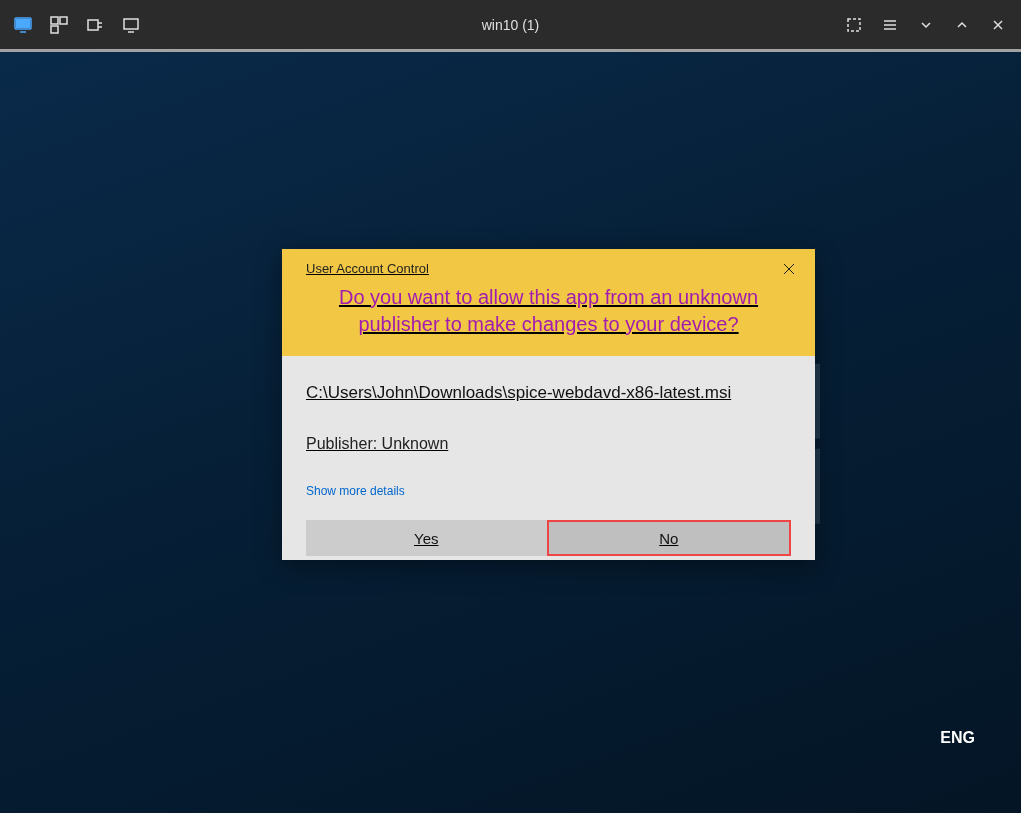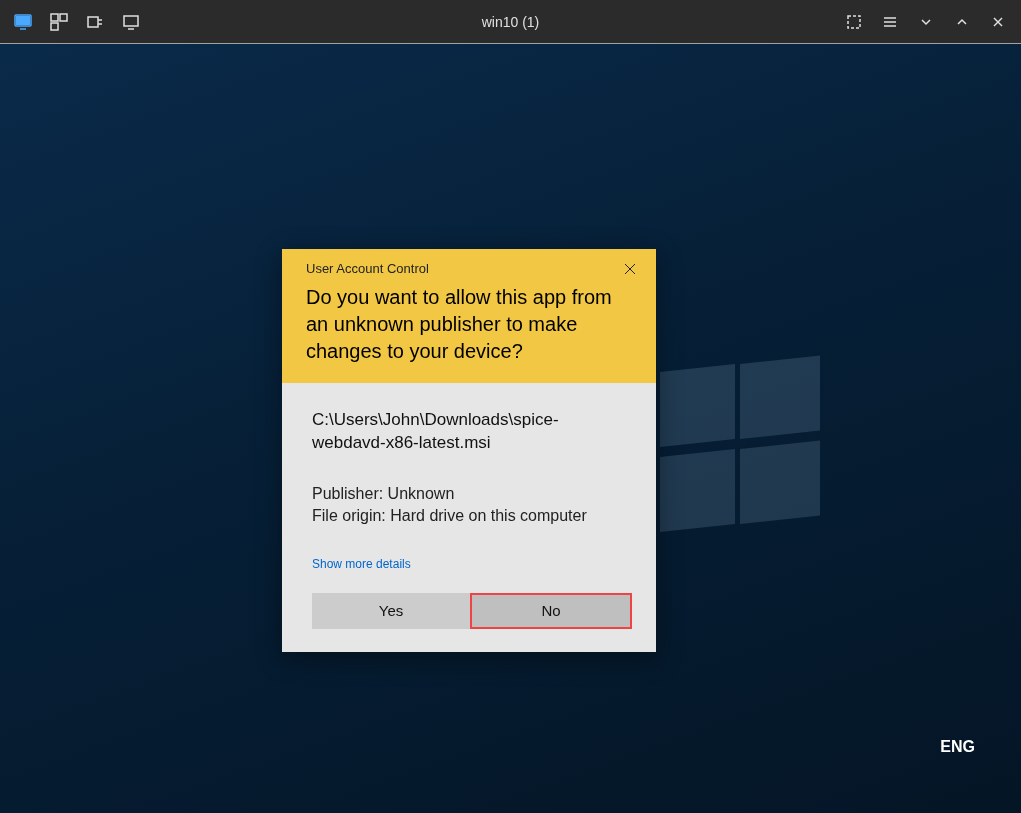--- a/index.html
+++ b/index.html
@@ -4,23 +4,23 @@
   <style>
     * { margin: 0; padding: 0; box-sizing: border-box; }
     body {
       font-family: "Segoe UI", Arial, sans-serif;
       width: 1021px;
       height: 813px;
       overflow: hidden;
       background: #000;
     }
     .vm-titlebar {
-      height: 44px;
+      height: 52px;
       background: #2b2b2b;
-      border-bottom: 1px solid #a3a3a3;
+      border-bottom: 3px solid #a3a3a3;
       display: flex;
       align-items: center;
       color: #e0e0e0;
       position: relative;
     }
     .vm-titlebar-left {
       display: flex;
       gap: 18px;
       padding-left: 14px;
       align-items: center;
@@ -71,24 +71,25 @@
       background: #9bbdd8;
     }
     .win-logo .tl { left: 0; top: 0; width: 75px; height: 75px; transform: skewY(-6deg); transform-origin: right; }
     .win-logo .tr { left: 80px; top: 0; width: 80px; height: 75px; transform: skewY(-6deg); transform-origin: left; }
     .win-logo .bl { left: 0; top: 85px; width: 75px; height: 75px; transform: skewY(-6deg); transform-origin: right; }
     .win-logo .br { left: 80px; top: 85px; width: 80px; height: 75px; transform: skewY(-6deg); transform-origin: left; }
 
     .uac-dialog {
       position: absolute;
       left: 282px;
-      top: 205px;
-      width: 374px;
+      top: 197px;
+      width: 533px;
       background: #e6e6e6;
       box-shadow: 0 6px 24px rgba(0,0,0,0.4);
+      text-decoration: underline;
     }
     .uac-header {
       background: #f2c744;
       padding: 12px 24px 18px 24px;
       position: relative;
     }
     .uac-header-title {
       font-size: 13px;
       color: #222;
       margin-bottom: 8px;
@@ -99,27 +100,27 @@
       top: 12px;
       width: 16px;
       height: 16px;
       cursor: pointer;
       display: flex;
       align-items: center;
       justify-content: center;
     }
     .uac-question {
       font-size: 20px;
-      color: #000000;
+      color: #a21caf;
       line-height: 1.35;
       font-weight: 400;
+      text-align: center;
     }
     .uac-body {
-      padding: 26px 24px 23px 24px;
-      margin-left: 6px;
+      padding: 26px 24px 4px 24px;
     }
     .uac-path {
       font-size: 17px;
       color: #111;
       line-height: 1.35;
       margin-bottom: 28px;
       font-weight: 400;
     }
     .uac-meta {
       font-size: 16px;
@@ -147,21 +148,21 @@
       cursor: pointer;
       font-family: inherit;
     }
     .uac-btn.focused {
       border: 2px solid #ef4444;
       background: #bfbfbf;
     }
     .lang-indicator {
       position: absolute;
       right: 46px;
-      bottom: 59px;
+      bottom: 76px;
       color: #fff;
       font-weight: 700;
       font-size: 16px;
     }
   </style>
 </head>
 <body>
 
 <div class="vm-titlebar">
   <div class="vm-titlebar-left">
@@ -242,21 +243,20 @@
             <line x1="1" y1="1" x2="11" y2="11"></line>
             <line x1="11" y1="1" x2="1" y2="11"></line>
           </svg>
       </div>
       <div class="uac-question">Do you want to allow this app from an unknown publisher to make changes to your device?</div>
     </div>
     <div class="uac-body">
       <div class="uac-path">C:\Users\John\Downloads\spice-webdavd-x86-latest.msi</div>
       <div class="uac-meta">
         <div>Publisher: Unknown</div>
-        <div>File origin: Hard drive on this computer</div>
       </div>
       <span class="uac-link">Show more details</span>
       <div class="uac-buttons">
         <button class="uac-btn">Yes</button>
         <button class="uac-btn focused">No</button>
       </div>
     </div>
   </div>
 
   <div class="lang-indicator">ENG</div>

